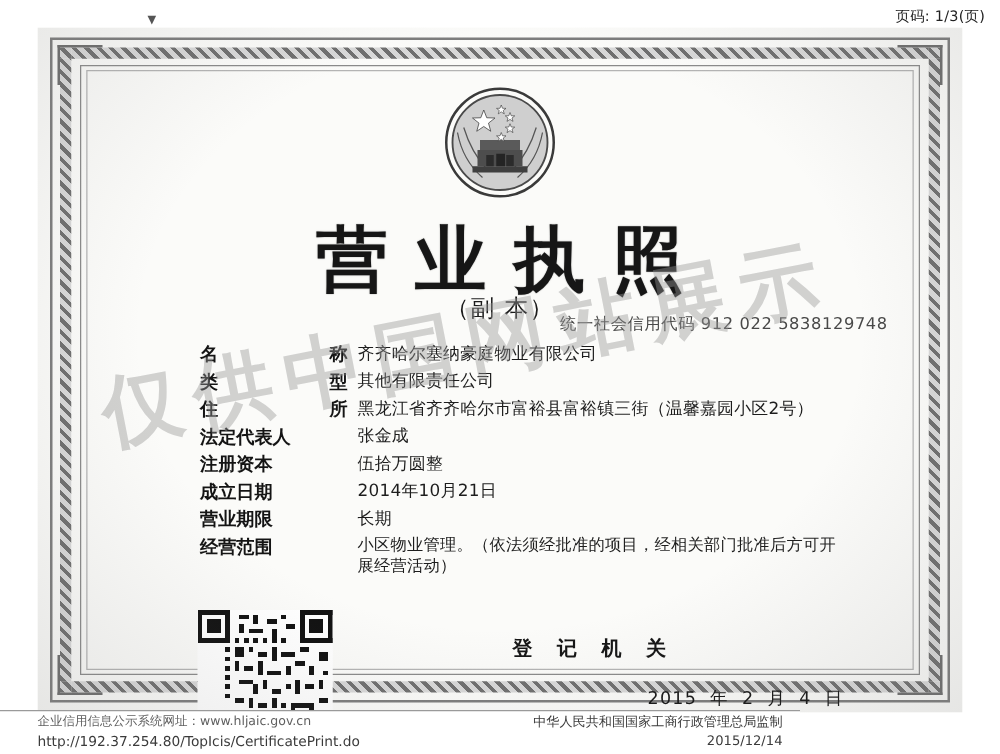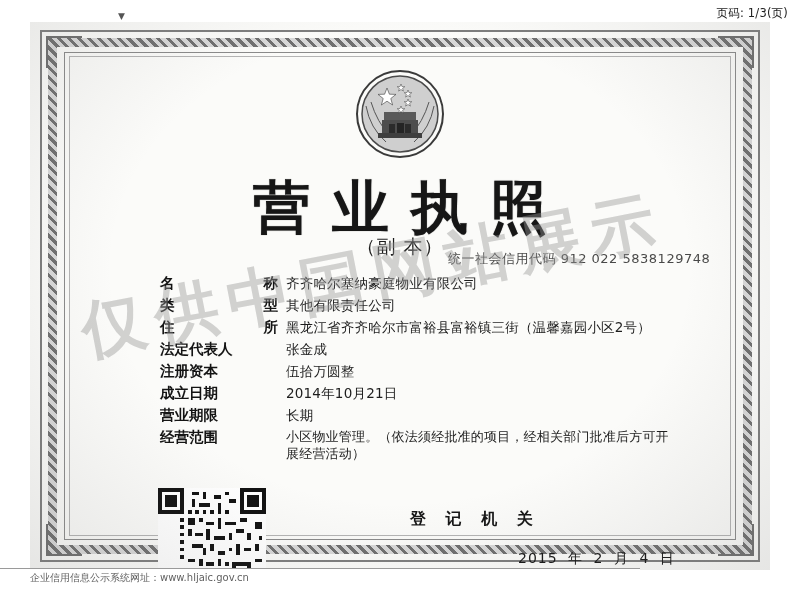--- a/index.html
+++ b/index.html
@@ -490,14 +490,19 @@
     <span class="num">4</span>
     <span class="sep">日</span>
   </div>
 
   <div class="watermark">仅供中国网站展示</div>
 </div>
 
 <div class="page-footer">
   <div class="footer-left">
     <div class="blurred">企业信用信息公示系统网址：www.hljaic.gov.cn</div>
+    <div class="url">http://192.37.254.80/TopIcis/CertificatePrint.do</div>
+  </div>
+  <div class="footer-right">
+    <div>中华人民共和国国家工商行政管理总局监制</div>
+    <div>2015/12/14</div>
   </div>
 </div>
 
 </body></html>

